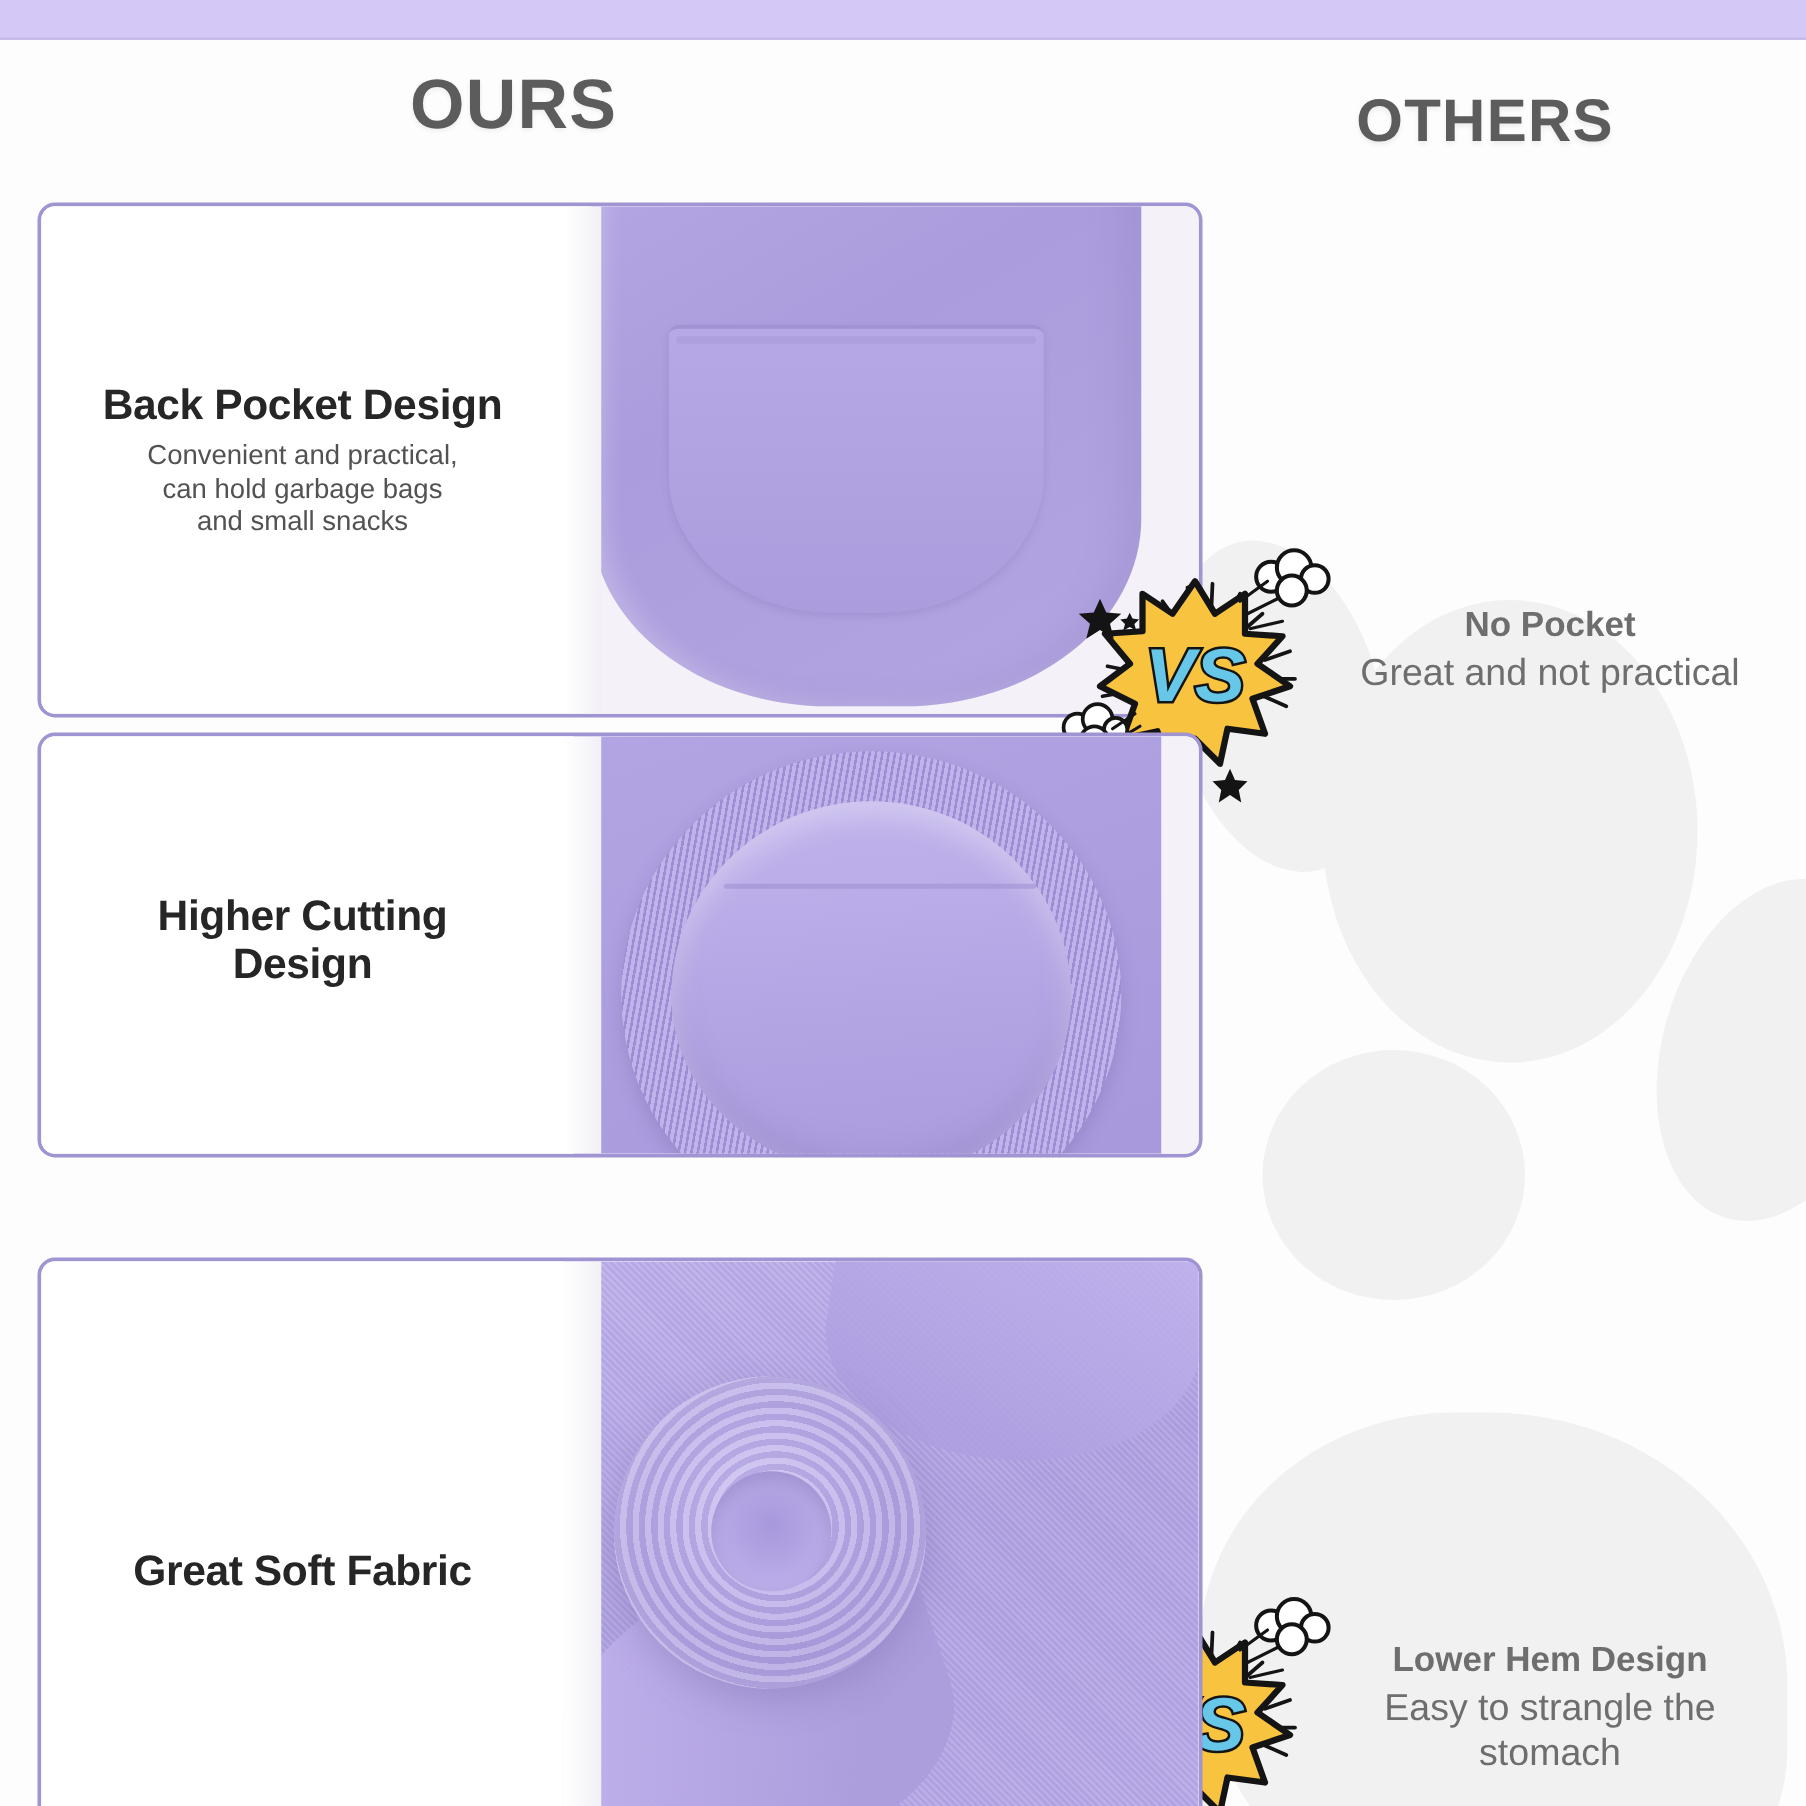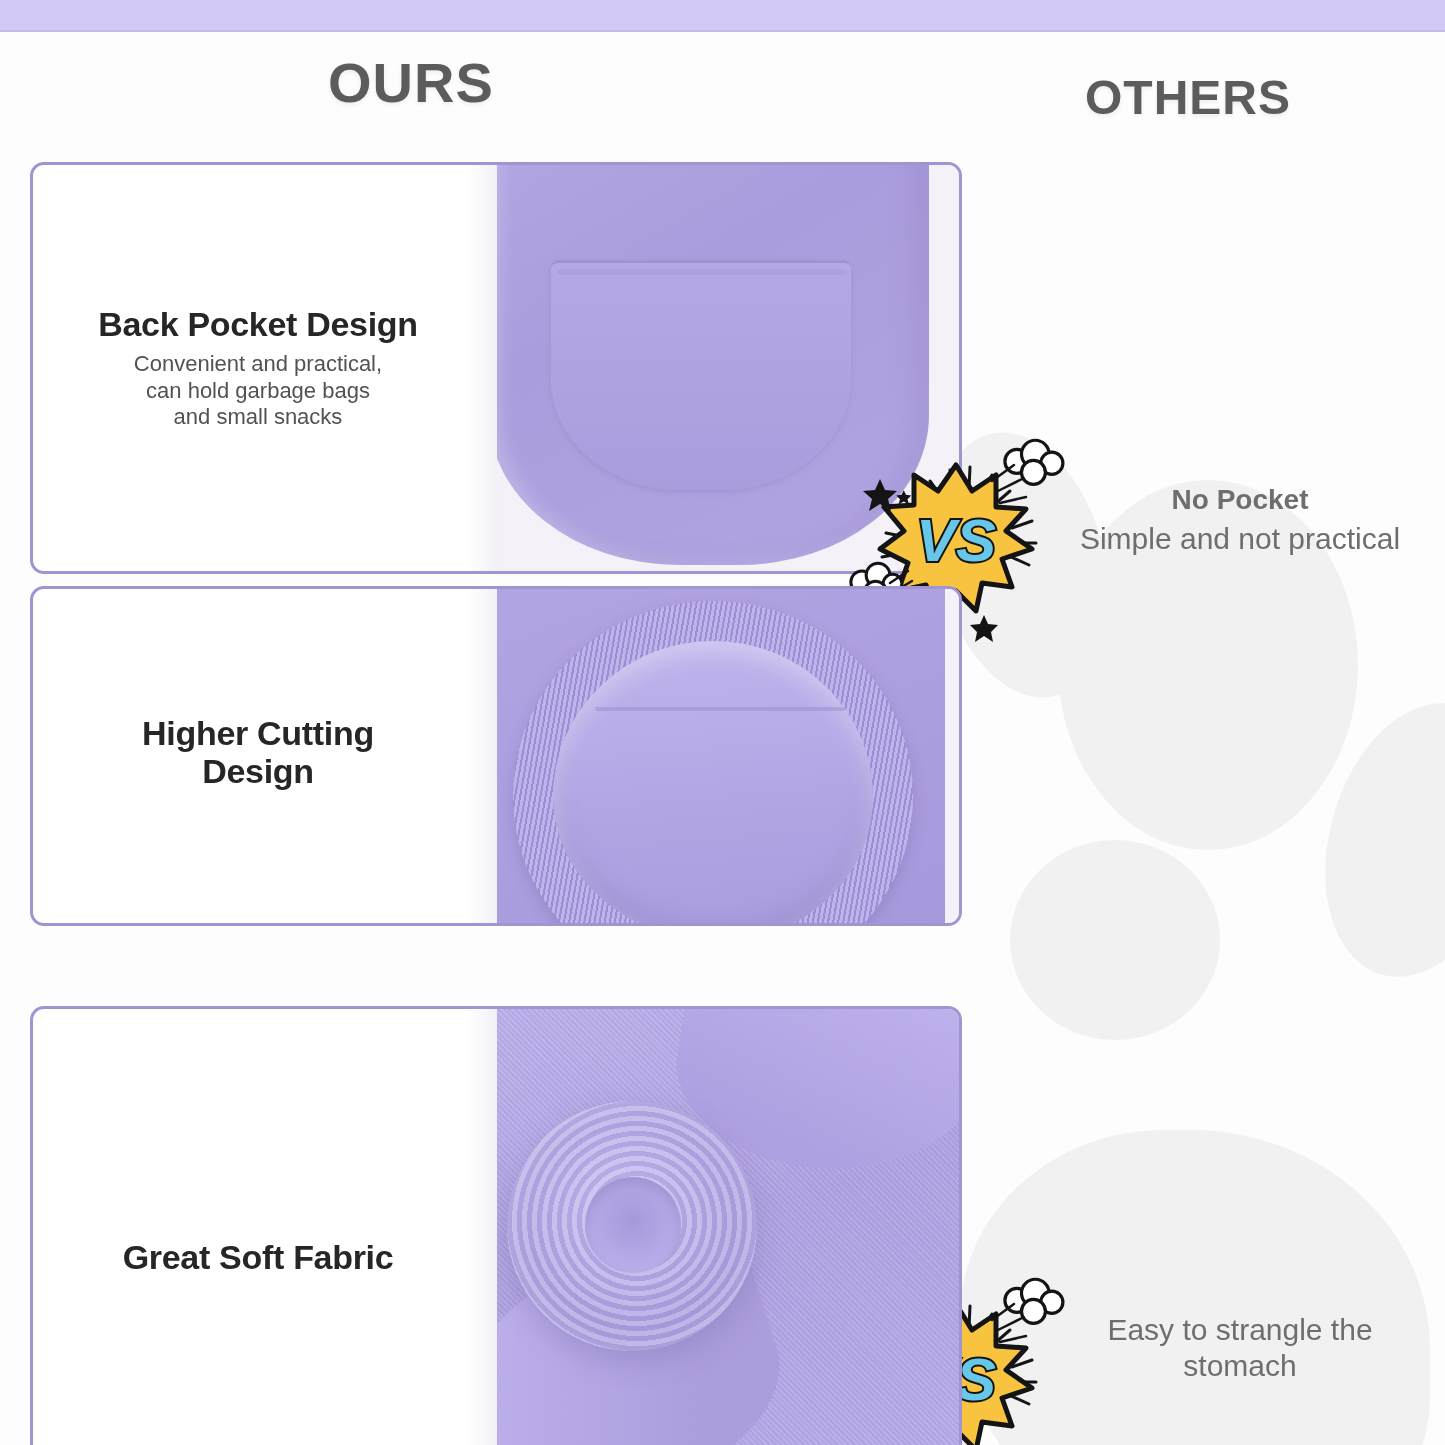--- a/index.html
+++ b/index.html
@@ -66,21 +66,20 @@
     position: absolute;
     left: 30px;
     top: 0;
     width: 932px;
     height: 100%;
     border: 3px solid #a094d2;
     border-radius: 14px;
     background: #ffffff;
     overflow: hidden;
     display: flex;
-    padding-left: 16px;
   }
   .card-text {
     width: 418px;
     flex: 0 0 418px;
     height: 100%;
     display: flex;
     flex-direction: column;
     justify-content: center;
     align-items: center;
     padding: 0 14px;
@@ -344,21 +343,21 @@
             <line x1="152" y1="54" x2="176" y2="42"></line>
           <line x1="154" y1="66" x2="180" y2="60"></line>
           <line x1="62" y1="134" x2="44" y2="146"></line>
             <line x1="66" y1="144" x2="46" y2="156"></line>
         </g>
       </svg>
     </div>
 
     <div class="others-block" id="others-0">
       <div class="others-title">No Pocket</div>
-      <div class="others-sub">Simple and not practical</div>
+      <div class="others-sub">Great and not practical</div>
     </div>
   </div>
 
   <div class="row" id="row-1">
     <div class="card">
       <div class="card-text">
         <div class="ours-title">Higher Cutting<br>Design</div>
       </div>
       <div class="card-photo">
         <div id="photo-1-body"></div>
@@ -411,20 +410,21 @@
           <line x1="146" y1="44" x2="168" y2="28"></line>
             <line x1="152" y1="54" x2="176" y2="42"></line>
           <line x1="154" y1="66" x2="180" y2="60"></line>
           <line x1="62" y1="134" x2="44" y2="146"></line>
             <line x1="66" y1="144" x2="46" y2="156"></line>
         </g>
       </svg>
     </div>
 
     <div class="others-block" id="others-1">
+      <div class="others-title">Lower Hem Design</div>
       <div class="others-sub">Easy to strangle the<br>stomach</div>
     </div>
   </div>
 
   <div class="row" id="row-2">
     <div class="card">
       <div class="card-text">
         <div class="ours-title">Great Soft Fabric</div>
       </div>
       <div class="card-photo">

